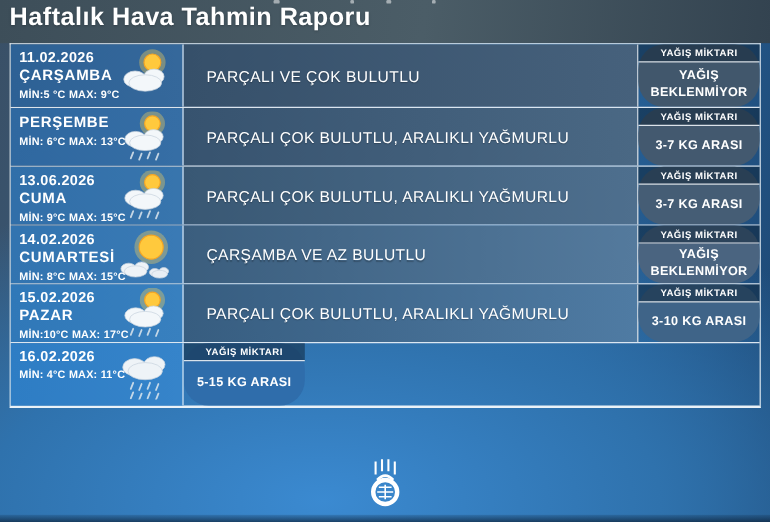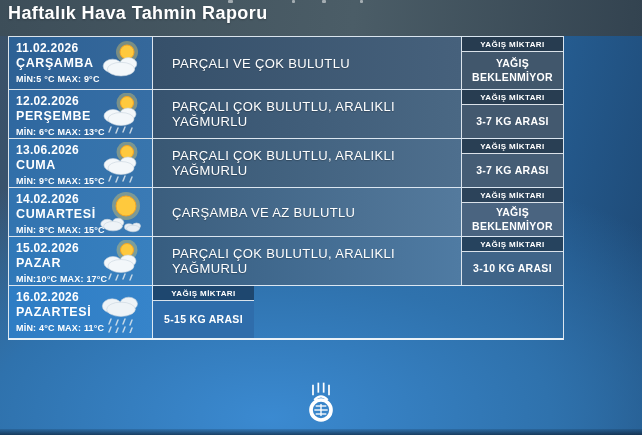--- a/index.html
+++ b/index.html
@@ -11,26 +11,26 @@
       linear-gradient(103deg, #3a5066 0%, #33608f 42%, #2a6aa4 62%, #1d4671 100%);
   }
   
   .topbar{
     position:absolute;top:0;left:0;right:0;height:36px;
     background:linear-gradient(95deg,#3d4e59 0%,#4b5d67 55%,#334350 100%);
   }
   .topbar .remnant{position:absolute;top:0;height:3px;background:rgba(255,255,255,.5);border-radius:1px;}
   .r1{left:228px;width:5px}.r2{left:292px;width:3px;height:2px}.r3{left:322px;width:4px}.r4{left:360px;width:3px;height:2px}
   .page-title{
-    position:absolute;left:8px;top:3px;font-size:18px;font-weight:bold;letter-spacing:.4px;
+    position:absolute;left:8px;top:3px;font-size:21px;font-weight:bold;letter-spacing:.4px;
     text-shadow:0 1px 2px rgba(0,0,0,.25);
   }
   
   .ftable{
-    position:absolute;left:8px;top:36px;width:556px;height:304px;
+    position:absolute;left:8px;top:36px;width:626px;height:304px;
     display:flex;flex-direction:column;box-sizing:border-box;
     border:1px solid rgba(238,244,249,.9);border-bottom:2px solid rgba(245,249,252,.95);
   }
   .frow{display:flex;box-sizing:border-box;border-top:1px solid rgba(238,244,249,.9);}
   .frow:first-child{border-top:none;}
   .frow:nth-child(1){height:52px}.frow:nth-child(2){height:49px}.frow:nth-child(3){height:49px}
   .frow:nth-child(4){height:49px}.frow:nth-child(5){height:49px}.frow:nth-child(6){flex:1}
   .cell-date{
     width:144px;box-sizing:border-box;position:relative;flex:none;
     border-right:1px solid rgba(238,244,249,.9);padding:4px 0 0 7px;line-height:1.2;
@@ -39,21 +39,21 @@
   .d-day{font-size:12.5px;font-weight:bold;letter-spacing:.6px;margin-top:1px;}
   .d-minmax{font-size:9px;font-weight:bold;letter-spacing:.2px;margin-top:3px;white-space:nowrap;}
   .icon-slot{position:absolute;right:3px;top:3px;width:56px;height:44px;}
   .icon-slot svg{width:100%;height:100%;}
   .cell-desc{
     flex:1;display:flex;align-items:center;box-sizing:border-box;
     border-right:1px solid rgba(238,244,249,.9);padding-left:19px;
     font-size:13px;font-weight:normal;letter-spacing:.35px;
     text-shadow:0 1px 1px rgba(0,0,0,.25);
   }
-  .cell-precip{width:101px;flex:none;display:flex;flex-direction:column;box-sizing:border-box;}
+  .cell-precip{width:101px;flex:none;display:flex;flex-direction:column;box-sizing:border-box;border-radius:21px;}
   .precip-head{
     height:14px;flex:none;display:flex;align-items:center;justify-content:center;
     background:rgba(13,33,52,.5);border-bottom:1px solid rgba(238,244,249,.9);
     font-size:8px;font-weight:bold;letter-spacing:.4px;
   }
   .precip-val{
     flex:1;display:flex;align-items:center;justify-content:center;text-align:center;
     font-size:10.5px;font-weight:bold;letter-spacing:.3px;line-height:1.25;padding:1px 6px;
   }
   
@@ -120,21 +120,20 @@
             </svg></span>
       </div>
       <div class="cell-desc">PARÇALI VE ÇOK BULUTLU</div>
       <div class="cell-precip">
         <div class="precip-head">YAĞIŞ MİKTARI</div>
         <div class="precip-val">YAĞIŞ BEKLENMİYOR</div>
       </div>
     </div>
       <div class="frow">
       <div class="cell-date">
-        <div class="d-date">12.02.2026</div>
         <div class="d-day">PERŞEMBE</div>
         <div class="d-minmax">MİN: 6°C MAX: 13°C</div>
         <span class="icon-slot"><svg viewBox="0 0 56 44">
               <circle cx="34" cy="10" r="10.5" fill="rgba(255,214,90,.35)"></circle>
               <circle cx="34" cy="10" r="6.5" fill="#ffc93d" stroke="#f5a623" stroke-width="1"></circle>
               <g fill="#f3f7fa" stroke="#c7d3dd" stroke-width=".6">
                 <ellipse cx="20" cy="23" rx="9" ry="6.5"></ellipse>
                 <ellipse cx="35" cy="21" rx="8" ry="6"></ellipse>
                 <ellipse cx="28" cy="26" rx="13" ry="6.5"></ellipse>
               </g>
@@ -228,21 +227,20 @@
       </div>
       <div class="cell-desc">PARÇALI ÇOK BULUTLU, ARALIKLI YAĞMURLU</div>
       <div class="cell-precip">
         <div class="precip-head">YAĞIŞ MİKTARI</div>
         <div class="precip-val">3-10 KG ARASI</div>
       </div>
     </div>
       <div class="frow">
       <div class="cell-date">
         <div class="d-date">16.02.2026</div>
-        <div class="d-day">PAZARTESİ</div>
         <div class="d-minmax">MİN: 4°C MAX: 11°C</div>
         <span class="icon-slot"><svg viewBox="0 0 56 44">
               <g fill="#eef3f7" stroke="#c7d3dd" stroke-width=".6">
                 <ellipse cx="19.2" cy="17" rx="9.9" ry="7.15"></ellipse>
                 <ellipse cx="35.7" cy="14.8" rx="8.8" ry="6.6000000000000005"></ellipse>
                 <ellipse cx="28" cy="20.3" rx="14.3" ry="7.15"></ellipse>
               </g>
               <g stroke="#dde7ee" stroke-width="1.5" stroke-linecap="round" opacity=".85">
                 <line x1="18" y1="30" x2="16" y2="35"></line>
                 <line x1="25" y1="31" x2="23" y2="36"></line>

